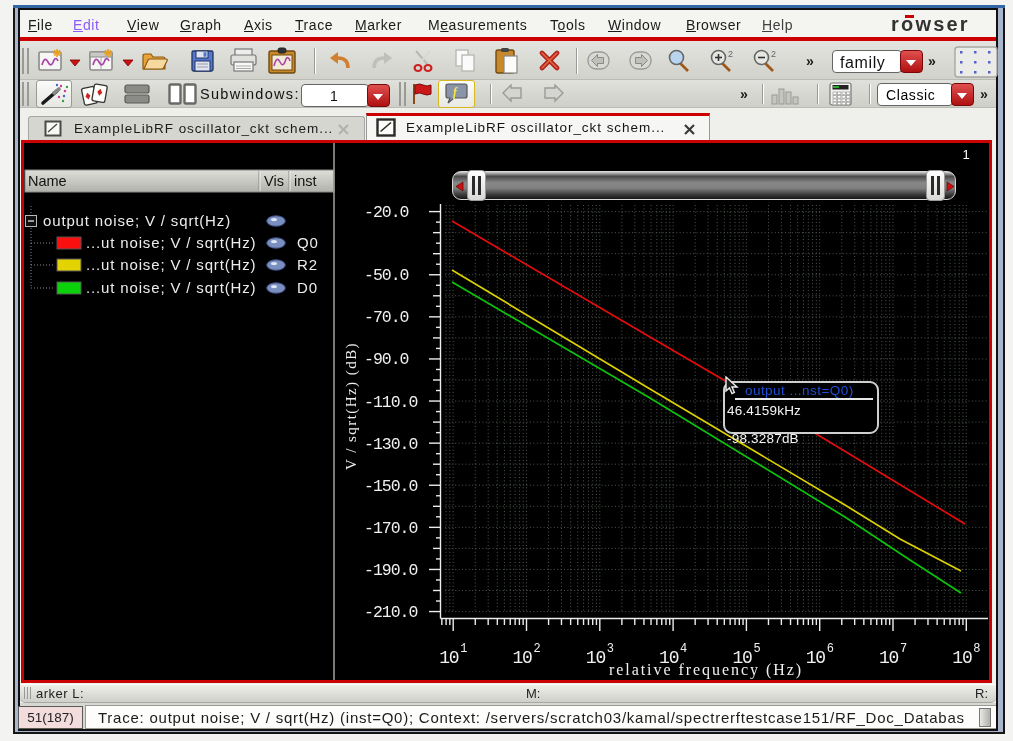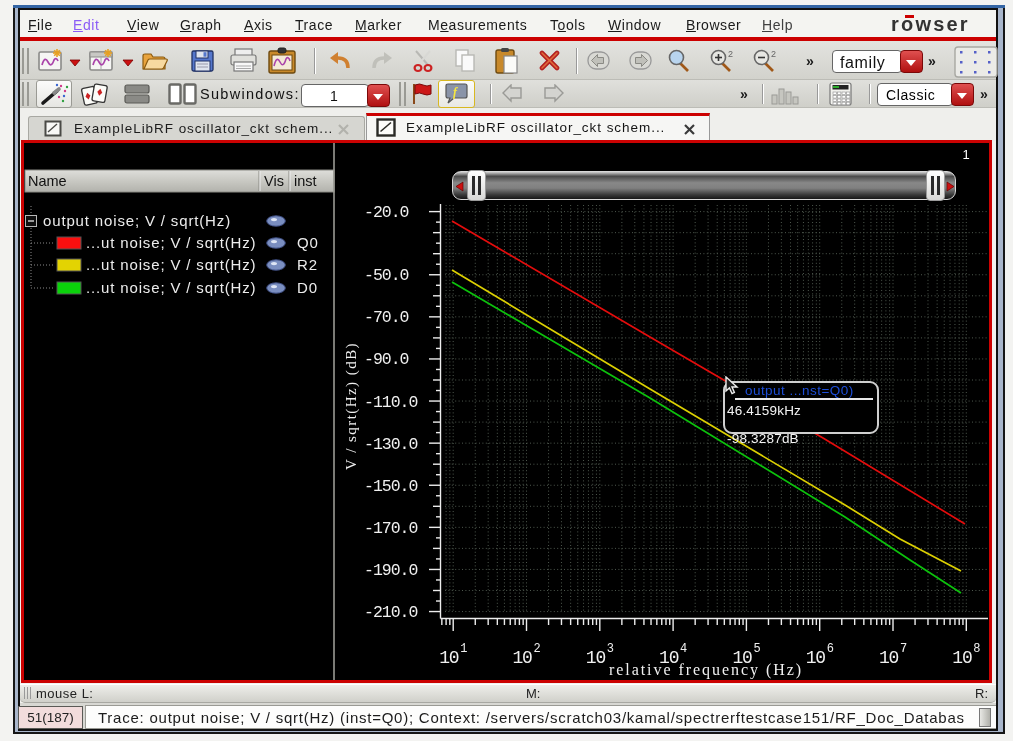--- a/index.html
+++ b/index.html
@@ -593,19 +593,19 @@
 <div class="a" style="left:735px;top:398px;width:138px;height:1.5px;background:#e8e8e8;"></div>
 <div class="a" style="left:727px;top:403px;font-size:13.5px;letter-spacing:0.2px;color:#f4f4f4;">46.4159kHz</div>
 <div class="a" style="left:727px;top:419px;font-size:13.5px;letter-spacing:0.2px;color:#f4f4f4;margin-top:12px;">-98.3287dB</div>
 <svg class="a" style="left:724px;top:376px;" width="18" height="22" viewBox="0 0 18 22">
     <polygon points="2,1 2,15 5.4,12 8,17.6 10.4,16.4 8,11 13,11" fill="#1a1a1a" stroke="#ececec" stroke-width="1.4"></polygon>
   </svg>
 <div class="a" style="left:20px;top:684px;width:976px;height:19px;background:linear-gradient(#eeeeea,#d0d0ca);border-top:1px solid #fff;border-bottom:1px solid #a8a8a2;border-radius:0 0 5px 5px;"></div>
 <div class="a" style="left:24px;top:687px;width:1px;height:12px;background:#999;"></div>
 <div class="a" style="left:27px;top:687px;width:1px;height:12px;background:#999;"></div>
 <div class="a" style="left:30px;top:687px;width:1px;height:12px;background:#999;"></div>
-<div class="a" style="left:36px;top:686px;font-size:13px;letter-spacing:0.5px;color:#222;">mouse L:</div>
+<div class="a" style="left:36px;top:686px;font-size:13px;letter-spacing:0.5px;color:#222;">arker L:</div>
 <div class="a" style="left:526px;top:686px;font-size:13px;color:#222;">M:</div>
 <div class="a" style="left:975px;top:686px;font-size:13px;color:#222;">R:</div>
 <div class="a" style="left:20px;top:703px;width:976px;height:26px;background:#d8d8d3;"></div>
 <div class="a" style="left:18px;top:706px;width:65px;height:23px;background:#f2dcdc;border:1px solid #5a5a56;font-size:13.5px;color:#222;text-align:center;padding-top:3px;">51(187)</div>
 <div class="a" style="left:85px;top:705px;width:911px;height:24px;background:#fdfdfc;border:1px solid #9a9a94;border-right:none;"></div>
 <div class="a" style="left:98px;top:709px;font-size:15px;letter-spacing:0.76px;color:#1c1c1c;white-space:nowrap;">Trace: output noise; V / sqrt(Hz) (inst=Q0); Context: /servers/scratch03/kamal/spectrerftestcase151/RF_Doc_Databas</div>
 <div class="a" style="left:979px;top:708px;width:12px;height:19px;background:linear-gradient(90deg,#e8e8e4,#b0b0aa);border:1px solid #777;"></div>
 </body></html>

